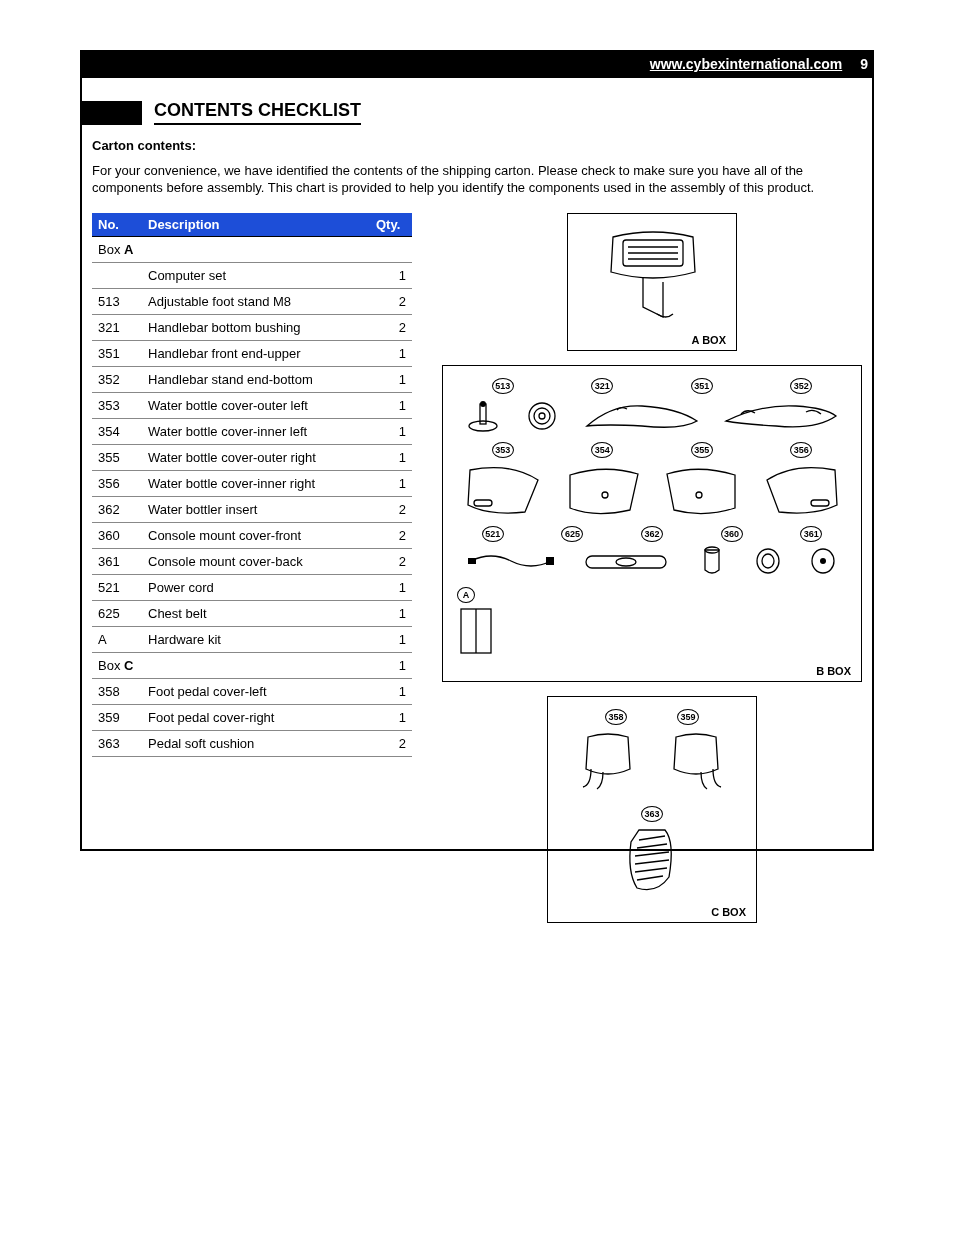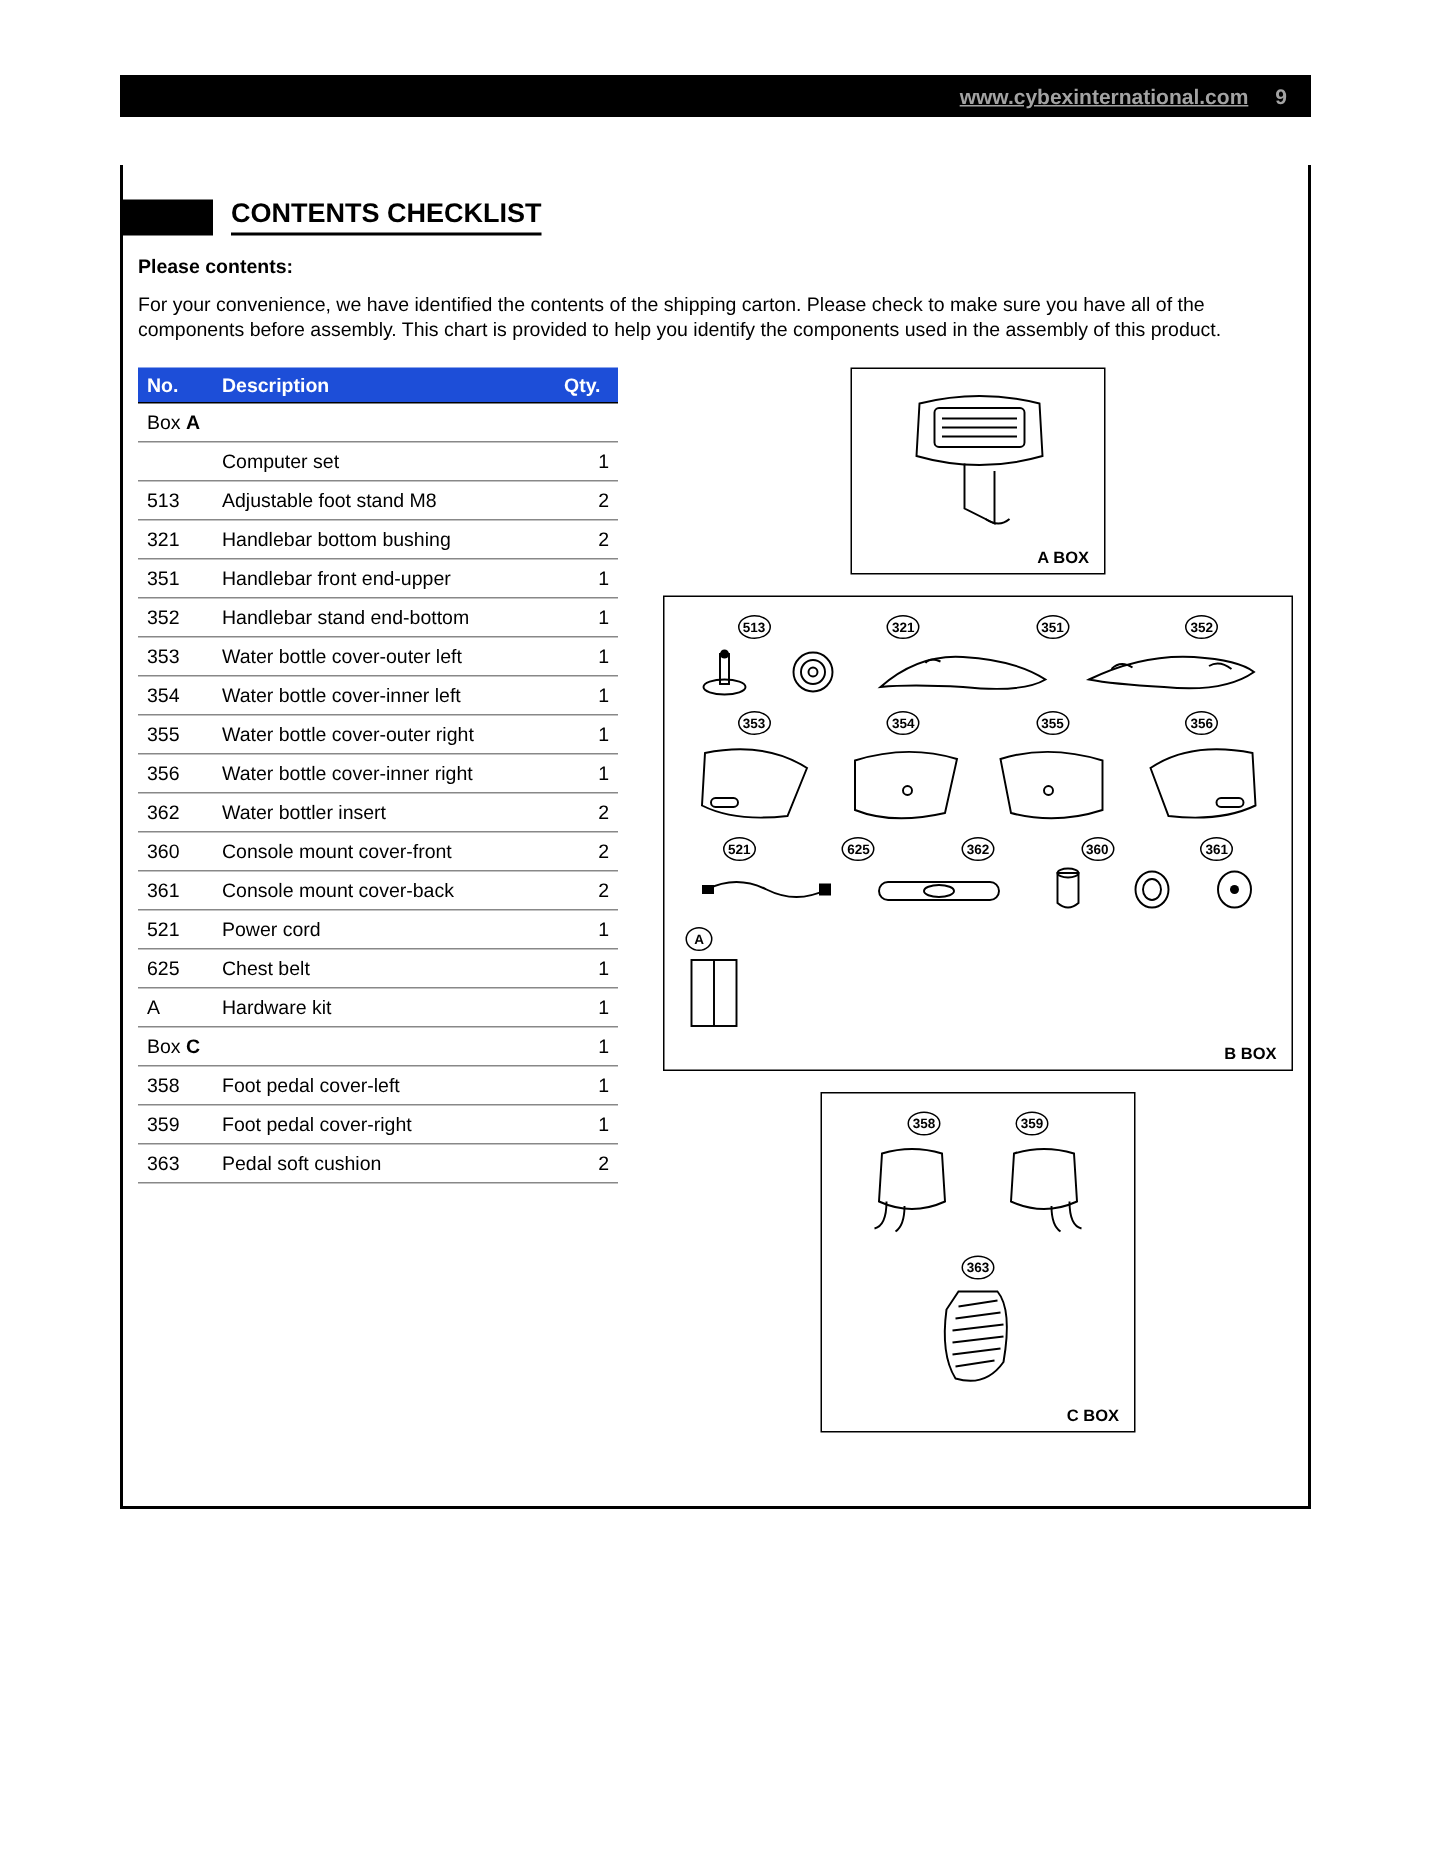--- a/index.html
+++ b/index.html
@@ -12,40 +12,39 @@
   }
   .page {
     width: 954px;
     height: 1235px;
     position: relative;
     box-sizing: border-box;
     padding: 50px 80px 40px 80px;
   }
   .topbar {
     background: #000;
-    color: #a3a3a3;
+    color: #ffffff;
     height: 28px;
     display: flex;
     align-items: center;
     justify-content: flex-end;
     font-size: 14px;
     font-weight: bold;
-    padding-right: 16px;
+    padding-right: 6px;
   }
   .topbar .url {
     text-decoration: underline;
     margin-right: 18px;
   }
   .frame {
     border: 2px solid #000;
     border-top: none;
-    height: 896px;
+    height: 773px;
     position: relative;
     box-sizing: border-box;
-    margin-top: 32px;
   }
   .section-title-row {
     display: flex;
     align-items: center;
     position: absolute;
     top: 22px;
     left: -2px;
   }
   .title-tab {
     width: 62px;
@@ -160,21 +159,21 @@
 
   <div class="frame">
 
     <div class="section-title-row">
       <div class="title-tab"></div>
       <span class="section-title">CONTENTS CHECKLIST</span>
     </div>
 
     <div class="body">
       <div class="subhead">
-        <span>Please contents</span>:
+        <span>Carton contents</span>:
       </div>
       <div class="intro">For your convenience, we have identified the contents of the shipping carton.  Please check to make sure you have all of the components before assembly.  This chart is provided to help you identify the components used in the assembly of this product.</div>
 
       <div class="columns">
 
         <div class="left-col">
           <table class="checklist">
             <thead>
               <tr>
                 <th>No.</th>

